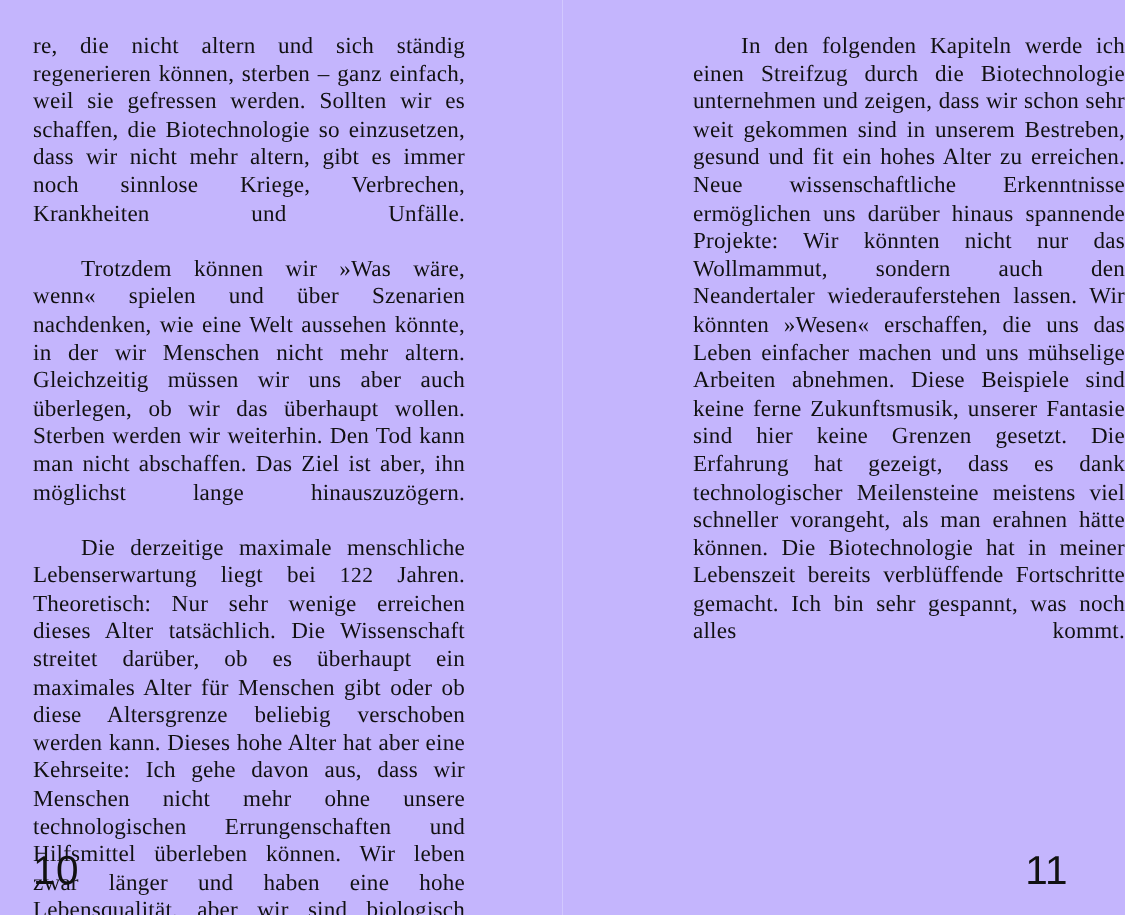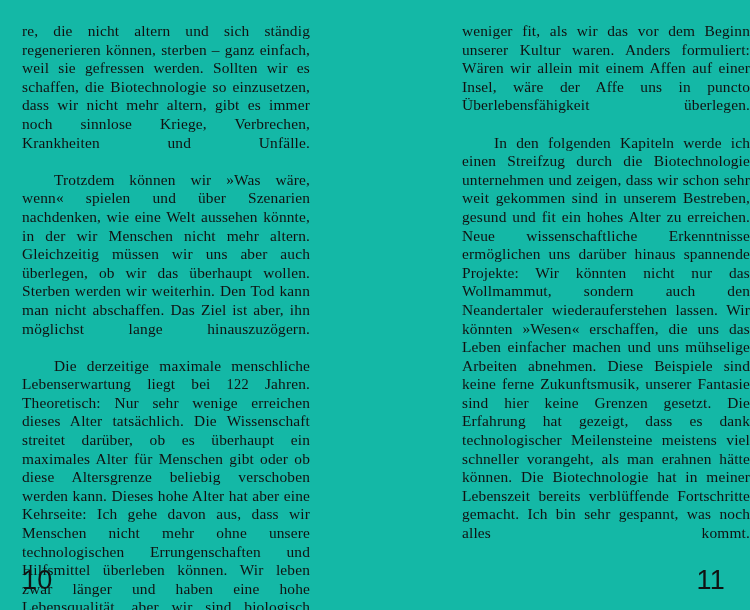--- a/index.html
+++ b/index.html
@@ -23,21 +23,21 @@
     inset: 0;
     display: flex;
     flex-direction: row;
   }
 
   .page {
     position: relative;
     width: 375px;
     height: 610px;
     box-sizing: border-box;
-    background: #14b8a6;
+    background: #c4b5fd;
   }
 
   .page-left  { padding: 22px 65px 0 22px; }
   .page-right { padding: 22px 22px 0 87px; }
 
   .textblock {
     width: 288px;
     text-align: justify;
     text-justify: inter-word;
     font-size: 15.4px;
@@ -73,37 +73,36 @@
     position: absolute;
     bottom: 16px;
     font-family: "Liberation Sans", "DejaVu Sans", sans-serif;
     font-size: 27px;
     font-weight: 400;
     line-height: 1;
     color: #111111;
     letter-spacing: 0.01em;
   }
   .folio-left  { left: 22px; }
-  .folio-right { right: 25px; }
+  .folio-right { right: 38px; }
 </style>
 </head>
 <body>
 
 <div class="spread">
 
   <div class="page page-left">
     <div class="textblock">
       <p>re, die nicht altern und sich ständig regenerieren können, sterben – ganz einfach, weil sie gefressen werden. Sollten wir es schaffen, die Biotechnologie so einzusetzen, dass wir nicht mehr altern, gibt es immer noch sinnlose Kriege, Verbrechen, Krankheiten und Unfälle.</p>
       <p class="indented">Trotzdem können wir »Was wäre, wenn« spielen und über Szenarien nachdenken, wie eine Welt aussehen könnte, in der wir Menschen nicht mehr altern. Gleichzeitig müssen wir uns aber auch überlegen, ob wir das überhaupt wollen. Sterben werden wir weiterhin. Den Tod kann man nicht abschaffen. Das Ziel ist aber, ihn möglichst lange hinauszuzögern.</p>
       <p class="indented"><span>Die derzeitige maximale menschliche Lebenserwartung liegt bei </span><span class="oldstyle">122</span><span> Jahren. Theoretisch: Nur sehr wenige erreichen dieses Alter tatsächlich. Die Wissenschaft streitet darüber, ob es überhaupt ein maximales Alter für Menschen gibt oder ob diese Altersgrenze beliebig verschoben werden kann. Dieses hohe Alter hat aber eine Kehrseite: Ich gehe davon aus, dass wir Menschen nicht mehr ohne unsere technologischen Errungenschaften und Hilfsmittel überleben können. Wir leben zwar länger und haben eine hohe Lebensqualität, aber wir sind biologisch gesehen</span></p>
     </div>
     <div class="folio folio-left">10</div>
   </div>
 
   <div class="page page-right">
     <div class="textblock">
-      <p>weniger fit, als wir das vor dem Beginn unserer Kultur waren. Anders formuliert: Wären wir allein mit einem Affen auf einer Insel, wäre der Affe uns in puncto Überlebensfähigkeit überlegen.</p>
       <p class="indented">In den folgenden Kapiteln werde ich einen Streifzug durch die Biotechnologie unternehmen und zeigen, dass wir schon sehr weit gekommen sind in unserem Bestreben, gesund und fit ein hohes Alter zu erreichen. Neue wissenschaftliche Erkenntnisse ermöglichen uns darüber hinaus spannende Projekte: Wir könnten nicht nur das Wollmammut, sondern auch den Neandertaler wiederauferstehen lassen. Wir könnten »Wesen« erschaffen, die uns das Leben einfacher machen und uns mühselige Arbeiten abnehmen. Diese Beispiele sind keine ferne Zukunftsmusik, unserer Fantasie sind hier keine Grenzen gesetzt. Die Erfahrung hat gezeigt, dass es dank technologischer Meilensteine meistens viel schneller vorangeht, als man erahnen hätte können. Die Biotechnologie hat in meiner Lebenszeit bereits verblüffende Fortschritte gemacht. Ich bin sehr gespannt, was noch alles kommt.</p>
     </div>
     <div class="folio folio-right">11</div>
   </div>
 
 </div>
 
 </body></html>

